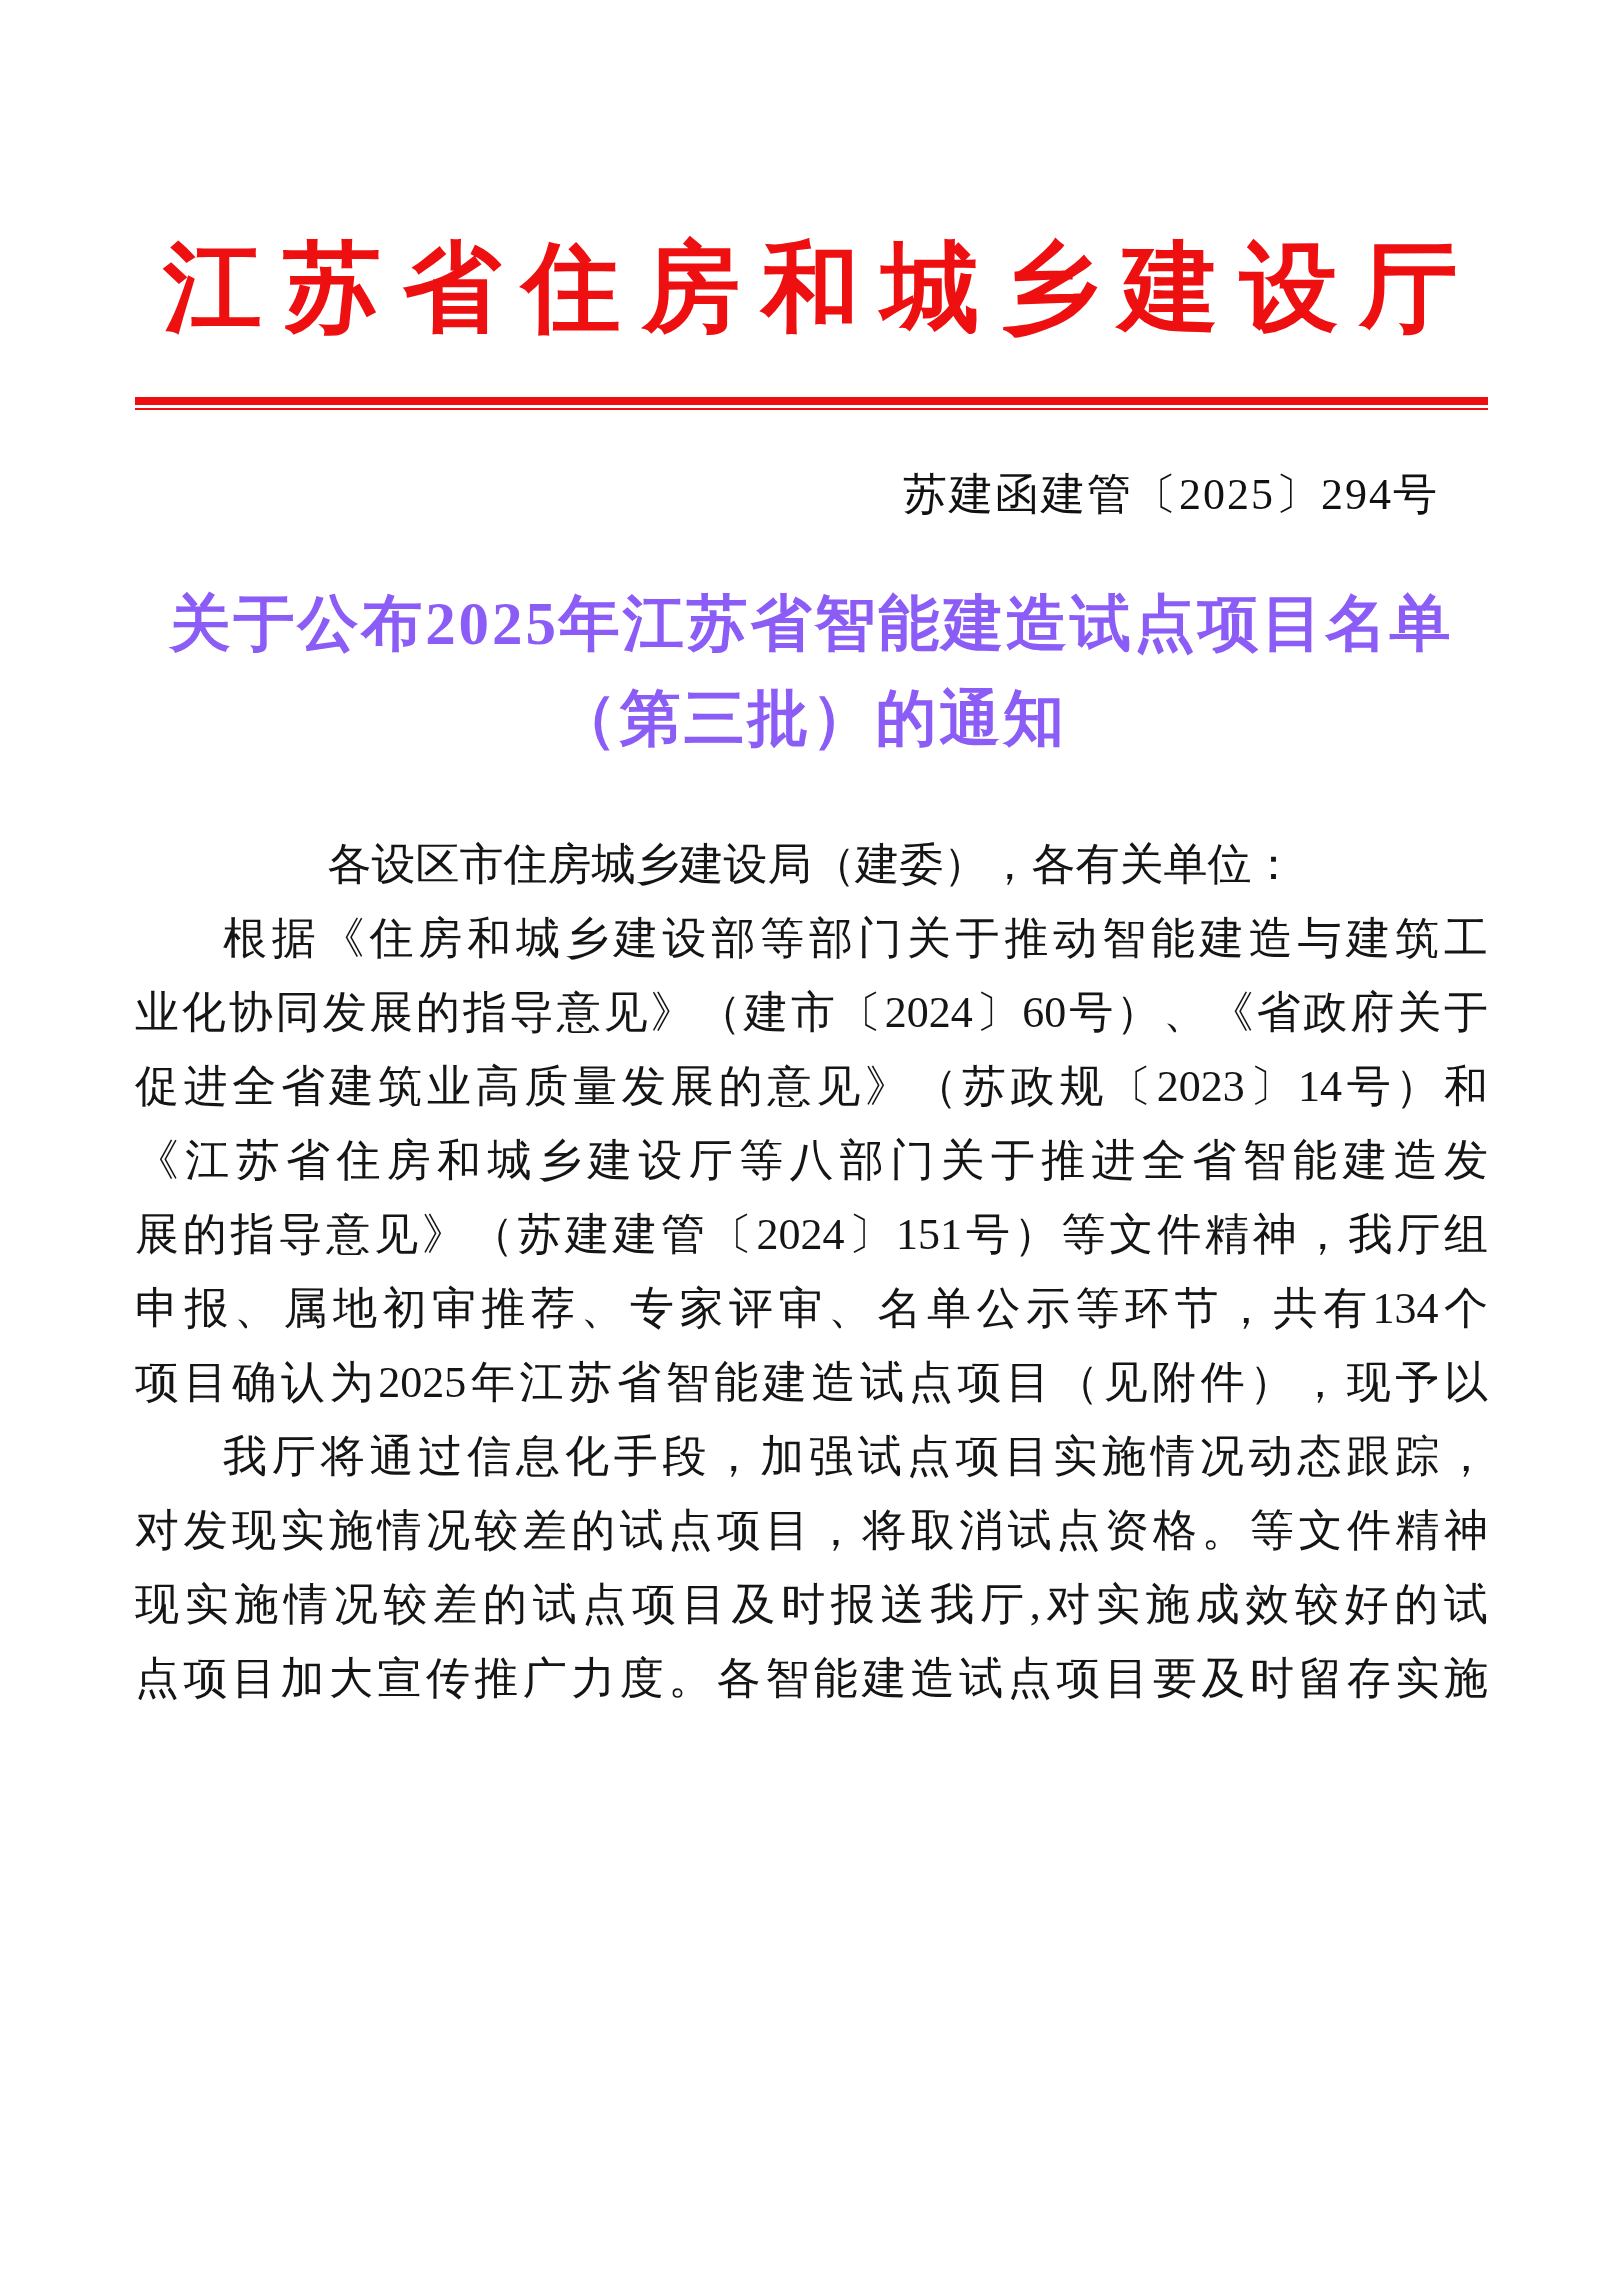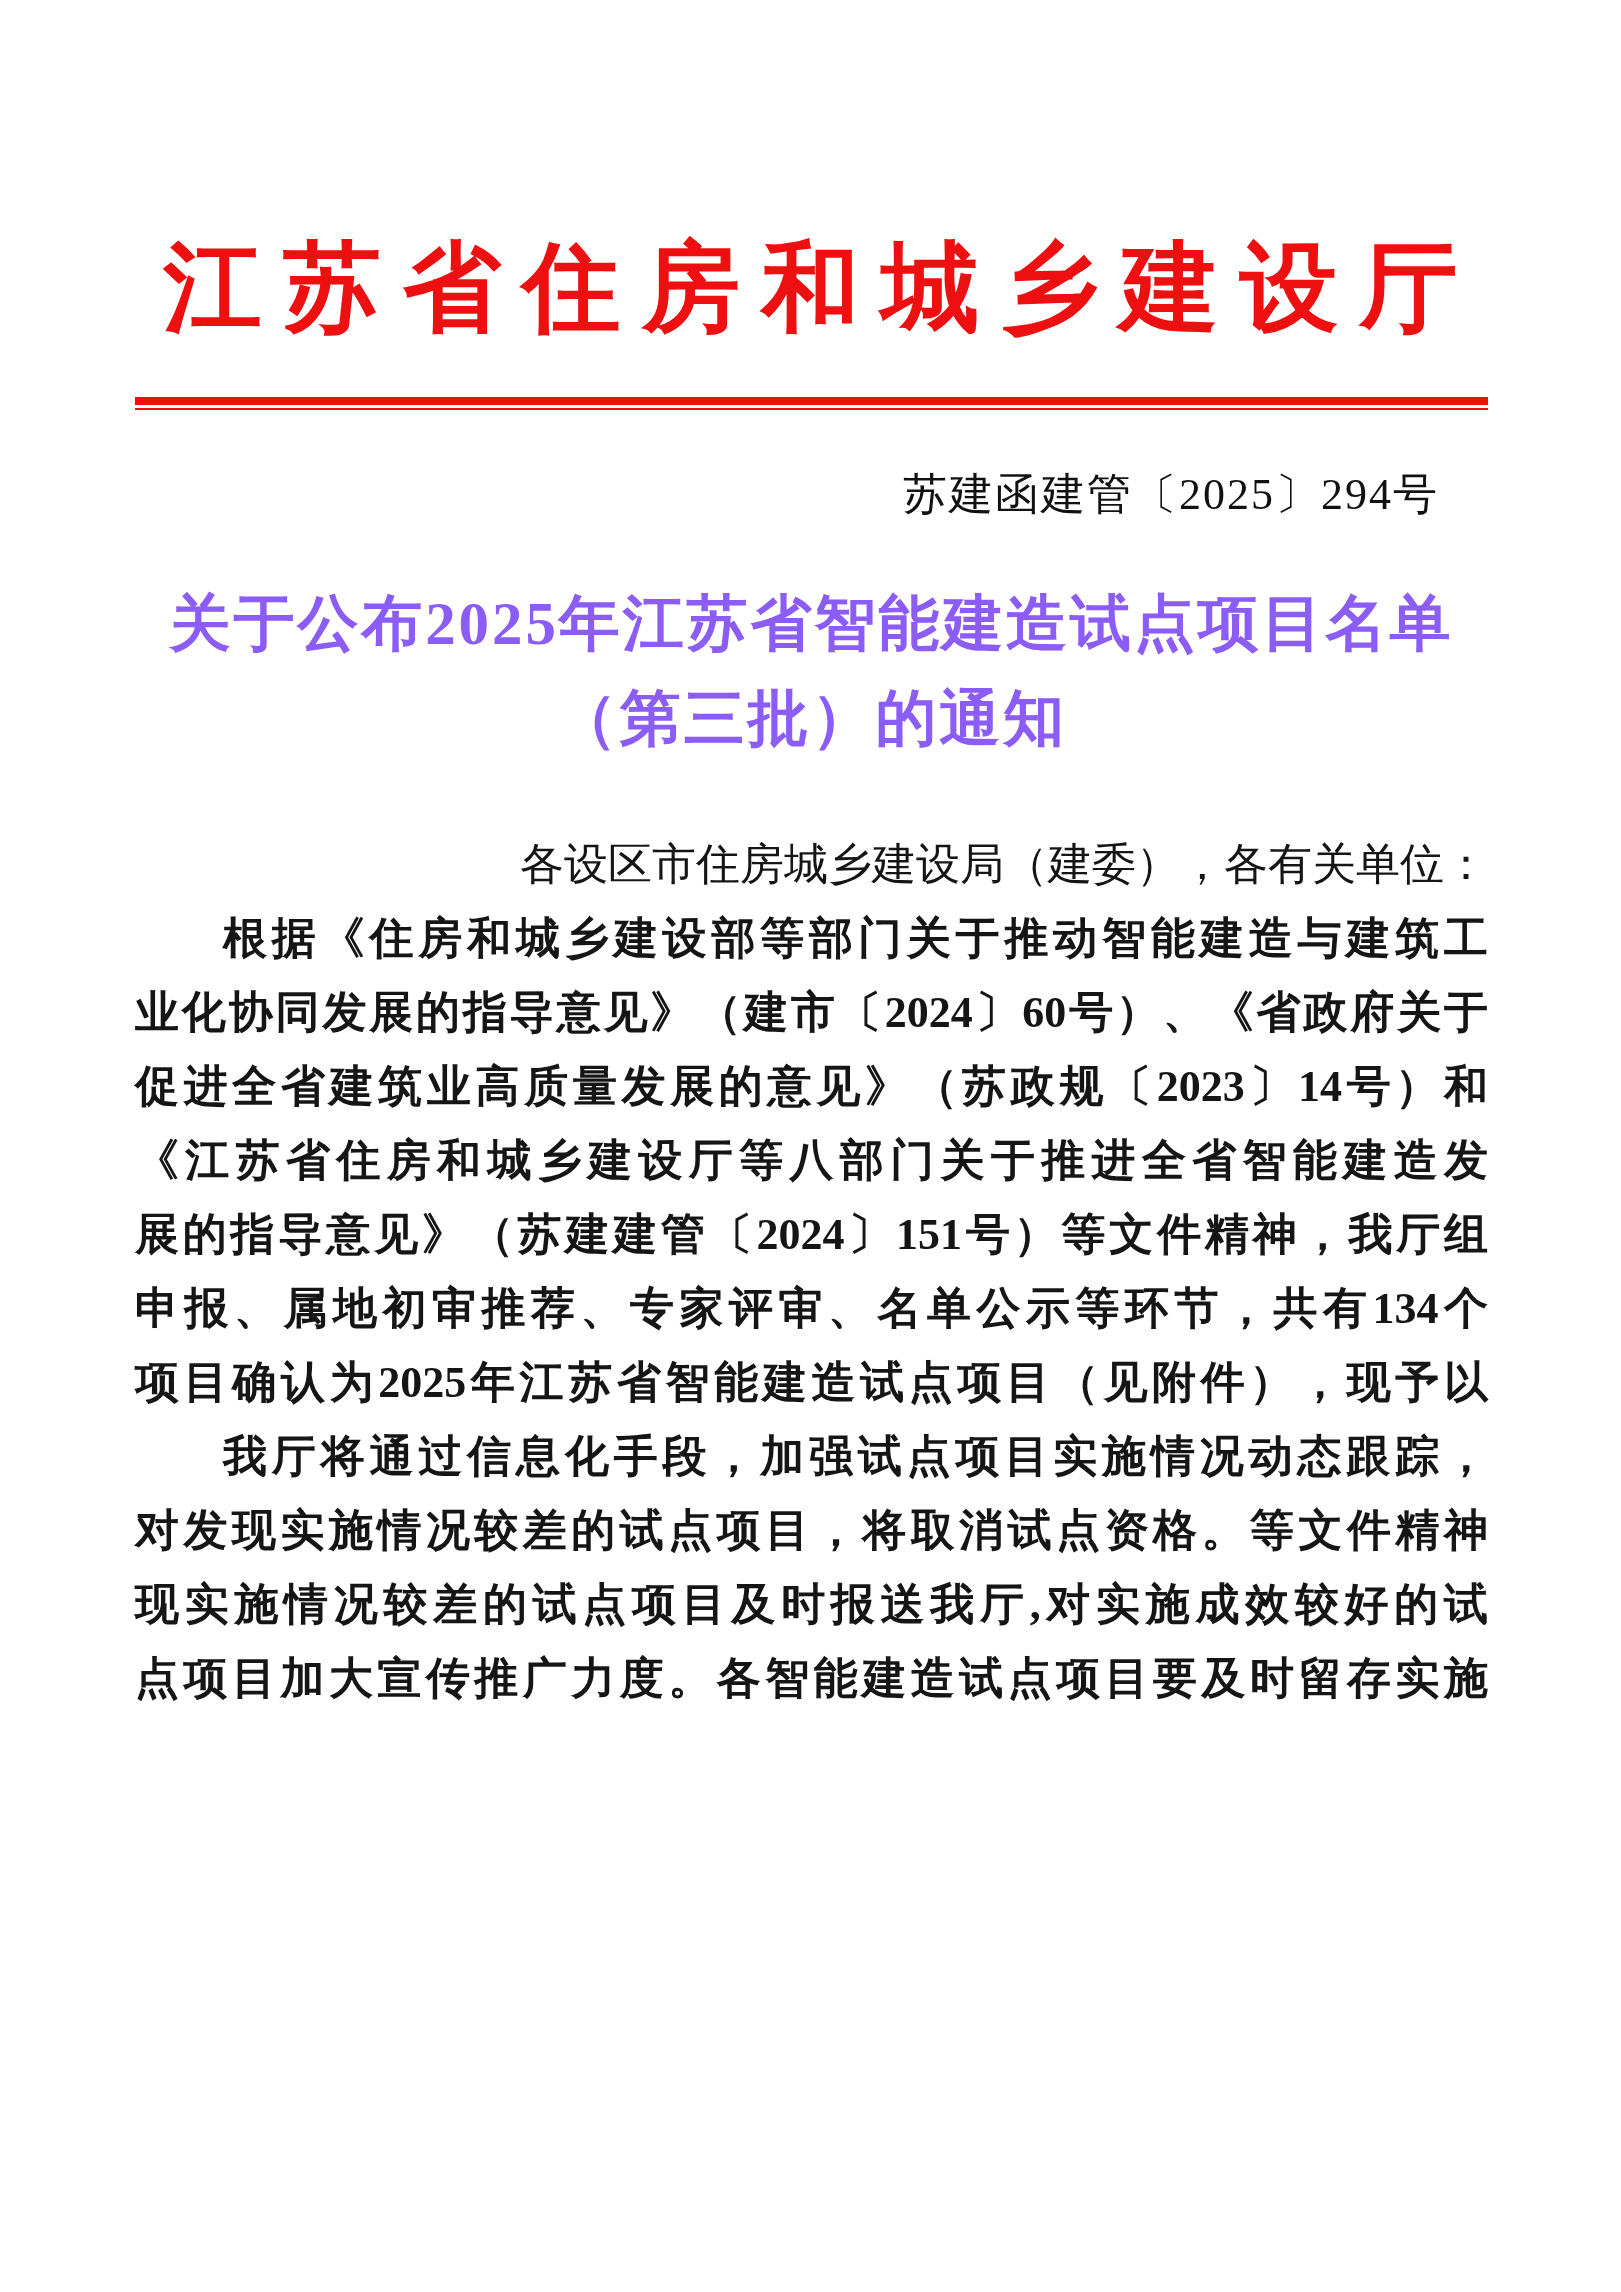--- a/index.html
+++ b/index.html
@@ -76,28 +76,27 @@
     top: 828px;
     left: 135px;
     width: 1353px;
     font-size: 44px;
     color: #151515;
   }
   .body-line {
     height: 74px;
     line-height: 74px;
     white-space: nowrap;
-    text-align: right;
+    text-align: center;
   }
   .body-line.fill {
     white-space: normal;
     text-align: justify;
     text-align-last: justify;
     text-justify: inter-character;
-    font-weight: bold;
   }
   .body-line.indent {
     text-indent: 2em;
   }
 </style>
 </head>
 <body>
 
 <div class="page">
 

